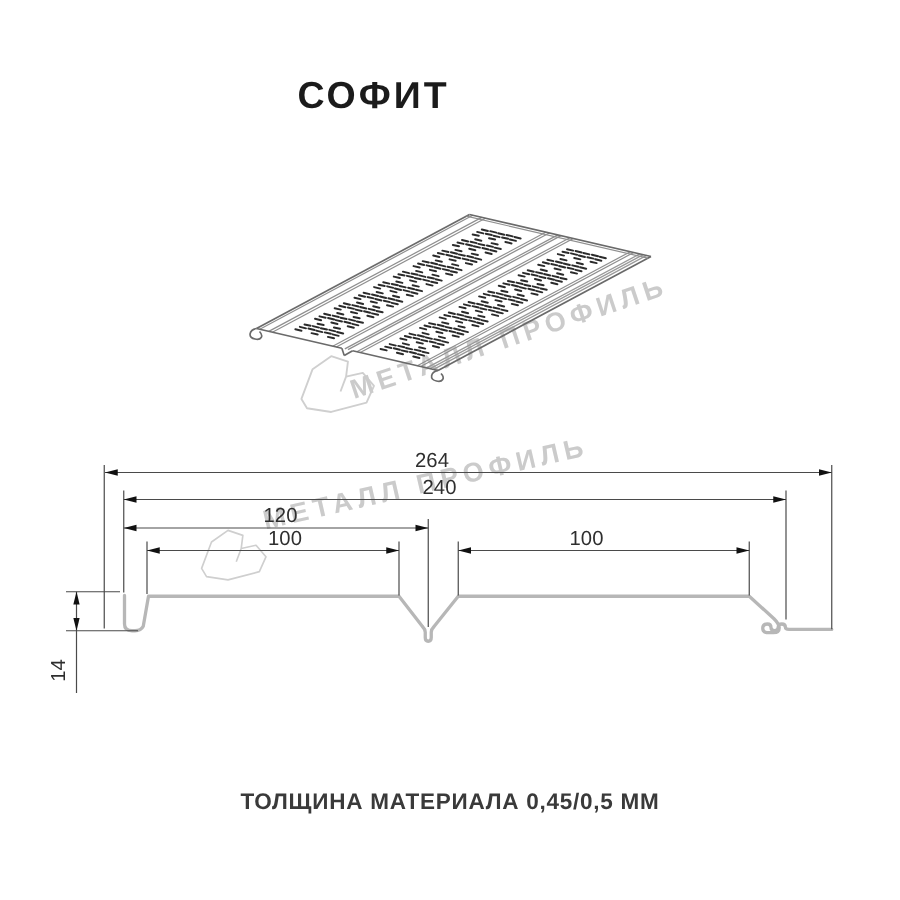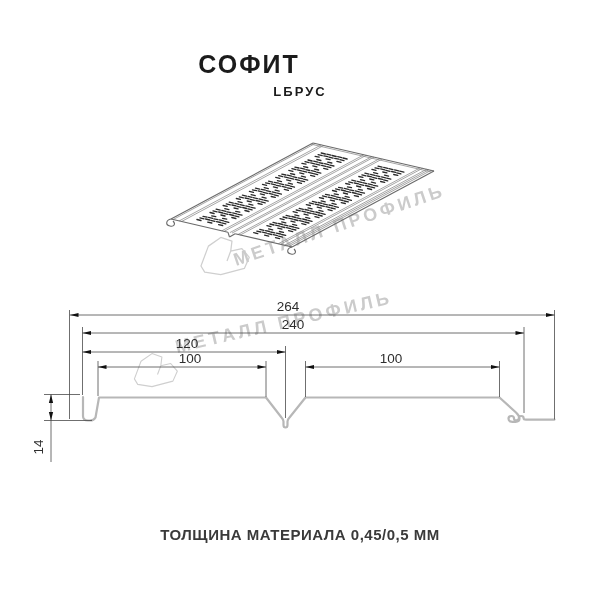--- a/index.html
+++ b/index.html
@@ -33,21 +33,20 @@
   .dim{stroke:#4a4a4a;stroke-width:.8;fill:none;}
   .arr{fill:#111111;stroke:none;}
   .dimtxt{fill:#2e2e2e;font-size:13.5px;}
 </style>
 </head>
 <body>
 
 <div class="stage">
 
   <h1 class="title">СОФИТ</h1>
-  <h2 class="subtitle">LБРУС</h2>
 
   <svg width="600" height="600" viewBox="0 0 600 600">
 
     <g>
       <path class="wm-logo" transform="translate(196,230) scale(0.62)" d="M 8,58 L 20,26 L 40,12 L 58,18 L 56,34 L 74,30 L 86,44 L 78,62 L 40,72 L 14,68 Z M 56,34 L 50,50"></path>
       <text class="wm-text" transform="translate(236 266) rotate(-18.5)">МЕТАЛЛ ПРОФИЛЬ</text>
     </g>
     <g>
       <path class="wm-logo" transform="translate(130,347) scale(0.55)" d="M 8,58 L 20,26 L 40,12 L 58,18 L 56,34 L 74,30 L 86,44 L 78,62 L 40,72 L 14,68 Z M 56,34 L 50,50"></path>
       <text class="wm-text" transform="translate(177 353) rotate(-13)">МЕТАЛЛ ПРОФИЛЬ</text>

